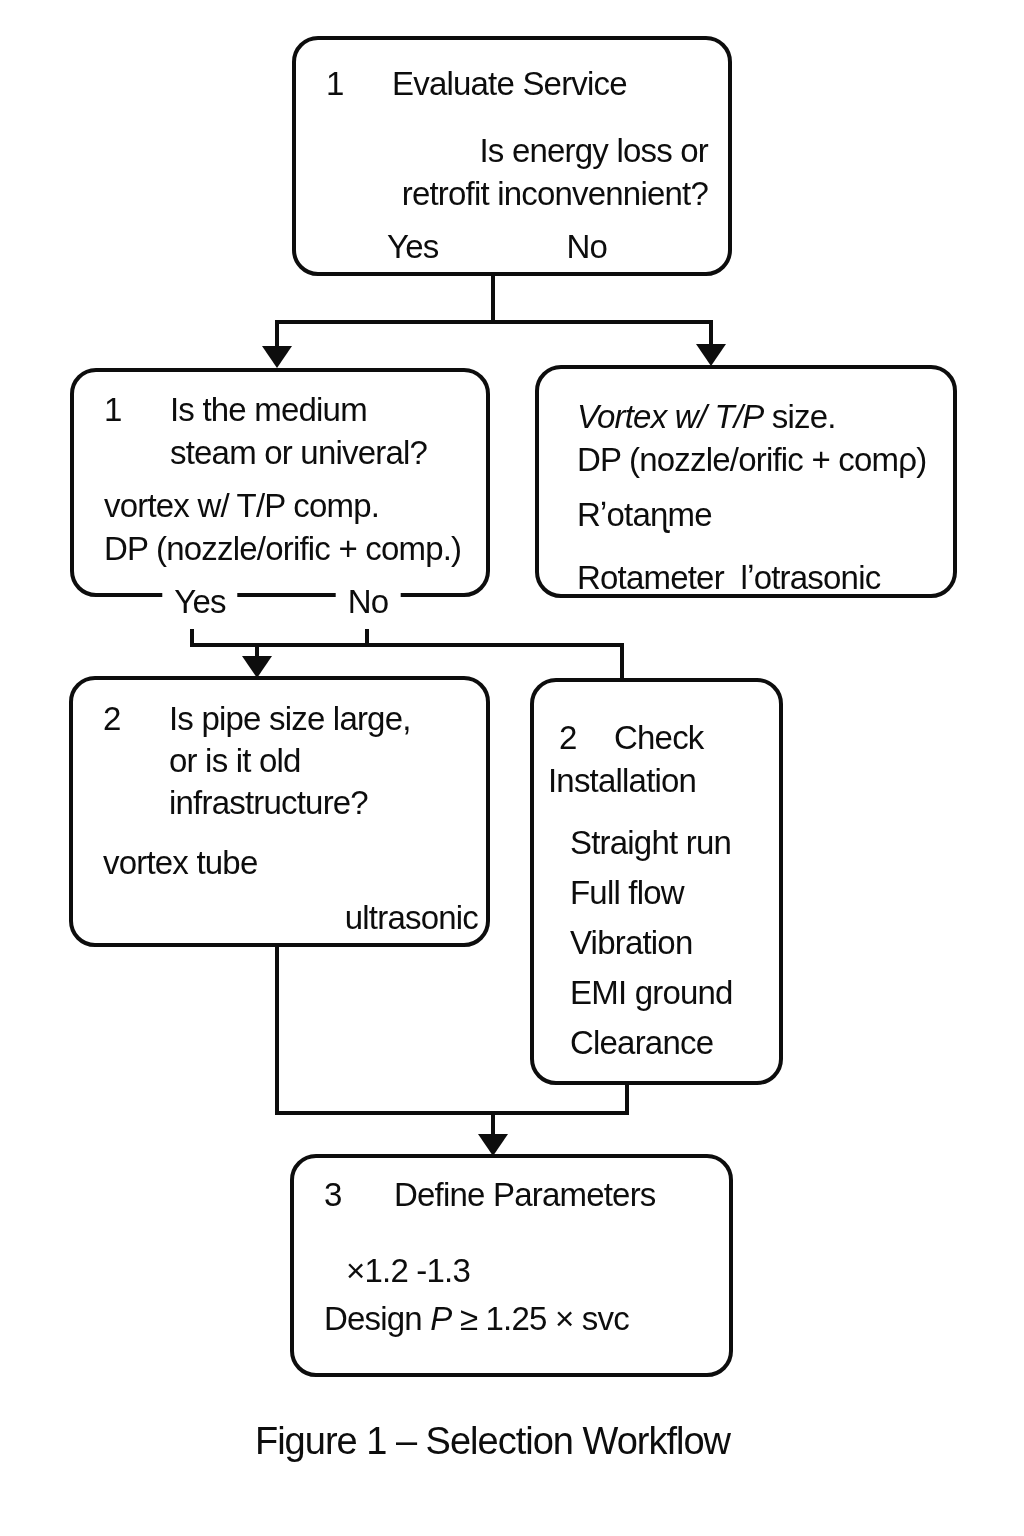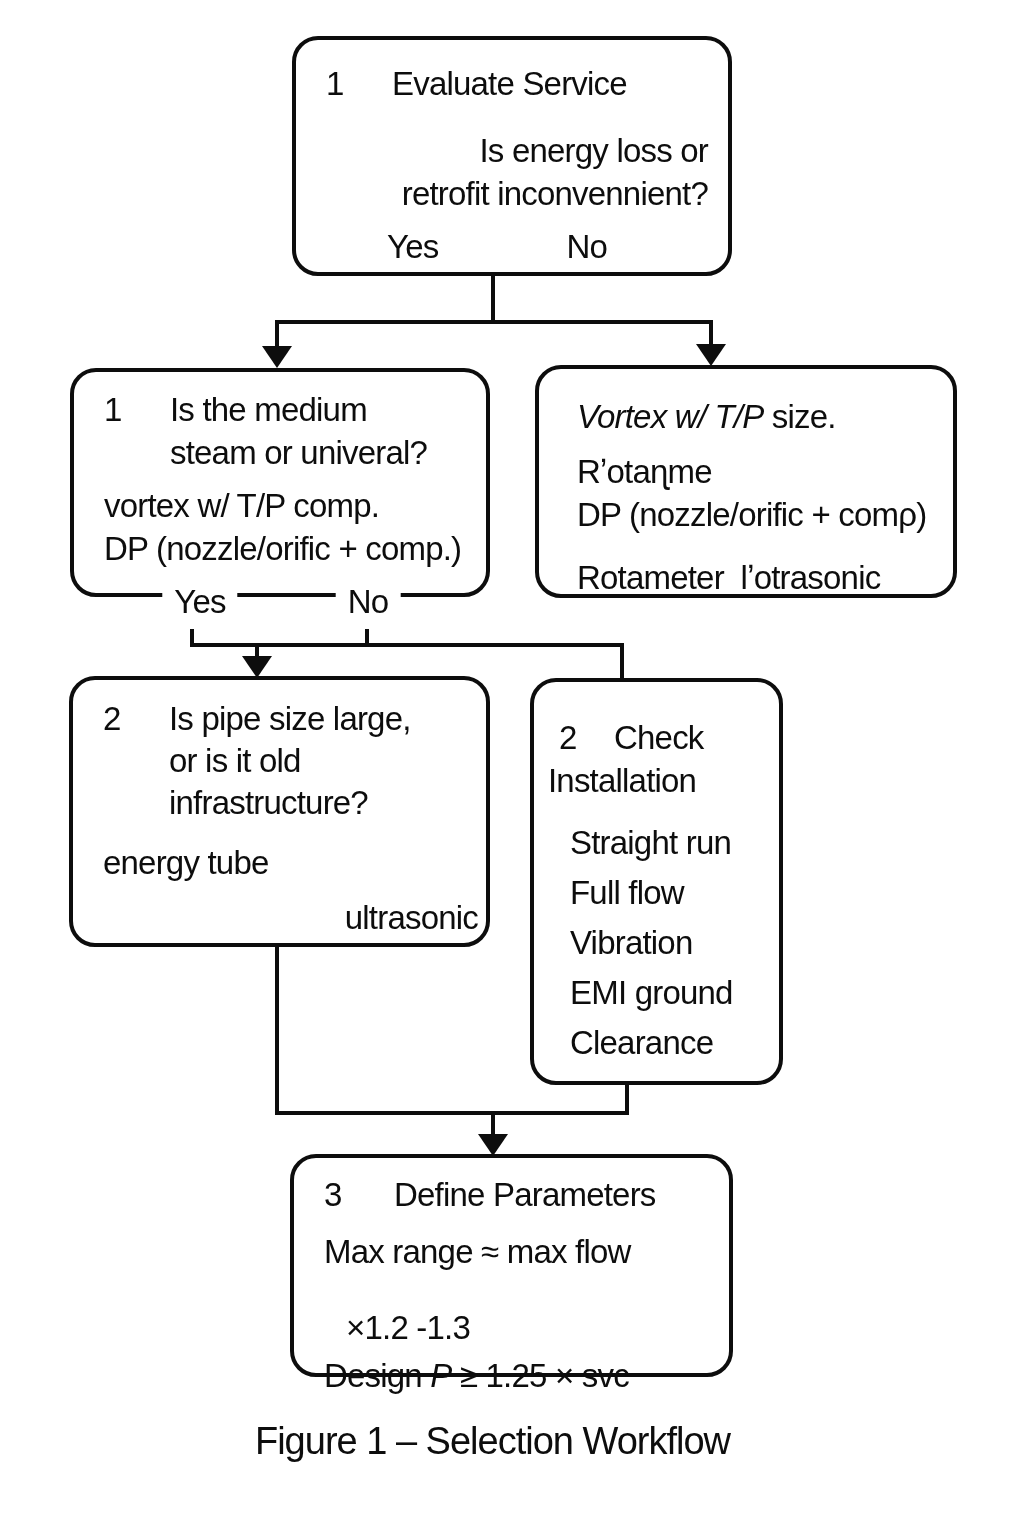--- a/index.html
+++ b/index.html
@@ -80,35 +80,35 @@
     </div>
     <div class="line" style="margin-top:10px;">vortex w/ T/P comp.</div>
     <div class="line">DP (nozzle/orific + comp.)</div>
   </div>
 
   <div class="edge-label" style="left:200px;top:578px;">Yes</div>
   <div class="edge-label" style="left:368px;top:578px;">No</div>
 
   <div class="box" style="left:535px;top:365px;width:422px;height:233px;padding:26px 8px 0 38px;">
     <div class="line"><span class="ital">Vortex w/ T/P</span><span> size.</span></div>
+    <div class="line">DP (nozzle/orific + comρ)</div>
     <div class="line" style="margin-top:12px;">Rʼotaɳme</div>
-    <div class="line">DP (nozzle/orific + comρ)</div>
     <div class="line" style="margin-top:20px;">Rotameter  lʼotrasonic</div>
   </div>
 
   <div class="box" style="left:69px;top:676px;width:421px;height:271px;padding:18px 8px 0 30px;line-height:42px;">
     <div class="hrow">
       <span class="num line">2</span>
       <span>
         <span class="line" style="display:block;">Is pipe size large,</span>
         <span class="line" style="display:block;">or is it old</span>
         <span class="line" style="display:block;">infrastructure?</span>
       </span>
     </div>
-    <div class="line" style="margin-top:18px;">energy tube</div>
+    <div class="line" style="margin-top:18px;">vortex tube</div>
     <div class="line" style="margin-top:13px;text-align:right;">ultrasonic</div>
   </div>
 
   <div class="box" style="left:530px;top:678px;width:253px;height:407px;padding:34px 4px 0 14px;">
     <div class="hrow" style="margin-left:11px;">
       <span class="line" style="flex:0 0 55px;">2</span>
       <span class="line">Check</span>
     </div>
     <div class="line">Installation</div>
     <div style="margin-top:16px;padding-left:22px;line-height:50px;">
@@ -118,20 +118,19 @@
       <div class="line">EMI ground</div>
       <div class="line">Clearance</div>
     </div>
   </div>
 
   <div class="box" style="left:290px;top:1154px;width:443px;height:223px;padding:15px 8px 0 30px;">
     <div class="hrow">
       <span class="num" style="flex-basis:70px;">3</span>
       <span class="line">Define Parameters</span>
     </div>
-    <div class="line" style="margin-top:14px;">Max range ≈ max flow</div>
     <div class="line" style="margin-left:22px;margin-top:33px;">×1.2 -1.3</div>
     <div class="line" style="margin-top:5px;"><span>Design </span><span class="ital">P</span><span> ≥ 1.25 × svc</span></div>
   </div>
 
   <div id="caption">Figure 1 – Selection Workflow</div>
 
 </div>
 
 </body></html>

